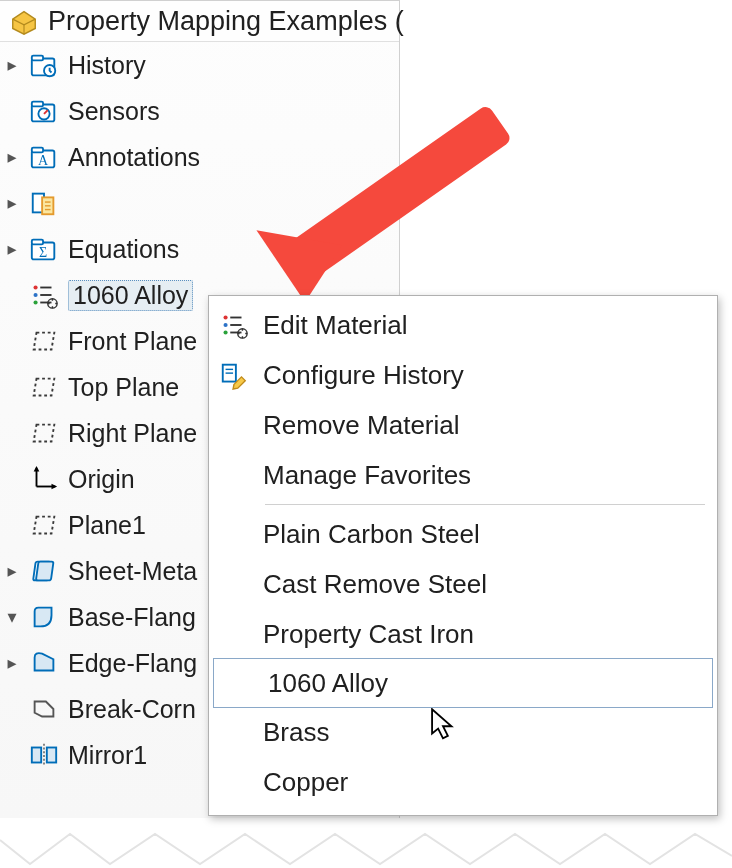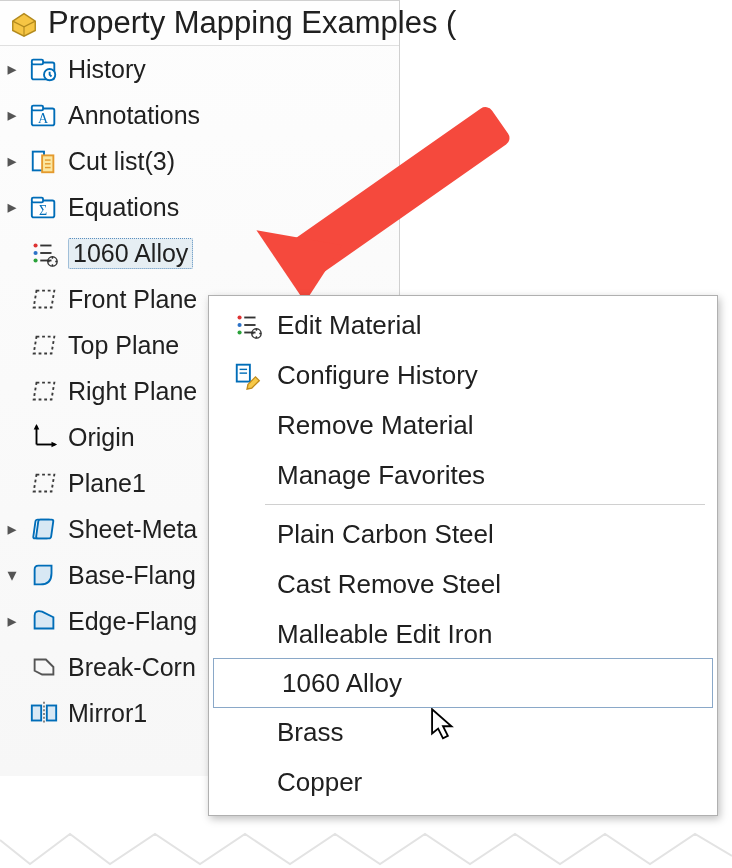--- a/index.html
+++ b/index.html
@@ -20,21 +20,21 @@
       background: linear-gradient(#fdfdfd,#f7f7f7);
       padding-bottom: 40px;
     }
     .tree-header {
       display: flex;
       align-items: center;
       gap: 8px;
       padding: 4px 8px;
       border-bottom: 1px solid #e0e0e0;
       background: #fefefe;
-      font-size: 31px;
+      font-size: 27px;
     }
     .node {
       display: flex;
       align-items: center;
       gap: 8px;
       padding: 2px 0 2px 4px;
       height: 46px;
     }
     .expander {
       width: 16px;
@@ -67,21 +67,21 @@
       border: 1px solid #b0b0b0;
       box-shadow: 2px 3px 8px rgba(0,0,0,0.25);
       padding: 4px 0 8px 0;
       font-size: 26px;
       z-index: 10;
     }
     .menu-row {
       display: flex;
       align-items: center;
       gap: 12px;
-      padding: 6px 12px 6px 22px;
+      padding: 6px 12px 6px 8px;
       height: 50px;
     }
     .menu-icon {
       width: 34px; height: 34px;
       display:flex; align-items:center; justify-content:center;
       flex-shrink: 0;
     }
     .menu-sep {
       height: 1px;
       background: #d0d0d0;
@@ -142,20 +142,32 @@
           <svg width="30" height="30" viewBox="0 0 32 32">
             <rect x="3" y="9" width="24" height="18" rx="2" fill="#fff" stroke="#006db8" stroke-width="2"></rect>
             <rect x="3" y="6" width="12" height="5" rx="1.5" fill="#fff" stroke="#006db8" stroke-width="2"></rect>
             <circle cx="22" cy="22" r="6" fill="#fff" stroke="#006db8" stroke-width="2"></circle>
             <path d="M22 19v3l2 2" stroke="#006db8" stroke-width="2" fill="none"></path>
           </svg>
         </span>
         <span class="tree-label">History</span>
       </div>
       <div class="node">
+        <span class="expander blank"></span>
+        <span class="tree-icon">
+          <svg width="30" height="30" viewBox="0 0 32 32">
+            <rect x="3" y="9" width="24" height="18" rx="2" fill="#fff" stroke="#006db8" stroke-width="2"></rect>
+            <rect x="3" y="6" width="12" height="5" rx="1.5" fill="#fff" stroke="#006db8" stroke-width="2"></rect>
+            <circle cx="16" cy="19" r="6" fill="#fff" stroke="#006db8" stroke-width="2"></circle>
+            <line x1="16" y1="19" x2="20" y2="15" stroke="#d33" stroke-width="2"></line>
+          </svg>
+        </span>
+        <span class="tree-label">Sensors</span>
+      </div>
+      <div class="node">
         <span class="expander">▸</span>
         <span class="tree-icon">
           <svg width="30" height="30" viewBox="0 0 32 32">
             <rect x="3" y="9" width="24" height="18" rx="2" fill="#fff" stroke="#006db8" stroke-width="2"></rect>
             <rect x="3" y="6" width="12" height="5" rx="1.5" fill="#fff" stroke="#006db8" stroke-width="2"></rect>
             <text x="15" y="25" font-size="15" font-family="serif" fill="#006db8" text-anchor="middle">A</text>
           </svg>
         </span>
         <span class="tree-label">Annotations</span>
       </div>
@@ -163,21 +175,20 @@
         <span class="expander">▸</span>
         <span class="tree-icon">
           <svg width="30" height="30" viewBox="0 0 32 32">
             <rect x="4" y="6" width="12" height="20" fill="#fff" stroke="#006db8" stroke-width="2"></rect>
             <rect x="14" y="10" width="12" height="18" fill="#fbe7a1" stroke="#e49a2d" stroke-width="2"></rect>
             <line x1="17" y1="15" x2="23" y2="15" stroke="#e49a2d" stroke-width="1.5"></line>
             <line x1="17" y1="19" x2="23" y2="19" stroke="#e49a2d" stroke-width="1.5"></line>
             <line x1="17" y1="23" x2="23" y2="23" stroke="#e49a2d" stroke-width="1.5"></line>
           </svg>
         </span>
-        <span class="tree-label">Cut list(3)</span>
       </div>
       <div class="node">
         <span class="expander">▸</span>
         <span class="tree-icon">
           <svg width="30" height="30" viewBox="0 0 32 32">
             <rect x="3" y="9" width="24" height="18" rx="2" fill="#fff" stroke="#006db8" stroke-width="2"></rect>
             <rect x="3" y="6" width="12" height="5" rx="1.5" fill="#fff" stroke="#006db8" stroke-width="2"></rect>
             <text x="15" y="25" font-size="15" font-family="serif" fill="#006db8" text-anchor="middle">Σ</text>
           </svg>
         </span>
@@ -340,21 +351,21 @@
       <div class="menu-row">
         <span class="menu-icon"></span>
         <span>Plain Carbon Steel</span>
       </div>
       <div class="menu-row">
         <span class="menu-icon"></span>
         <span>Cast Remove Steel</span>
       </div>
       <div class="menu-row">
         <span class="menu-icon"></span>
-        <span>Malleable Edit Iron</span>
+        <span>Property Cast Iron</span>
       </div>
       <div class="menu-row hover">
         <span class="menu-icon"></span>
         <span>1060 Alloy</span>
       </div>
       <div class="menu-row">
         <span class="menu-icon"></span>
         <span>Brass</span>
       </div>
       <div class="menu-row">

